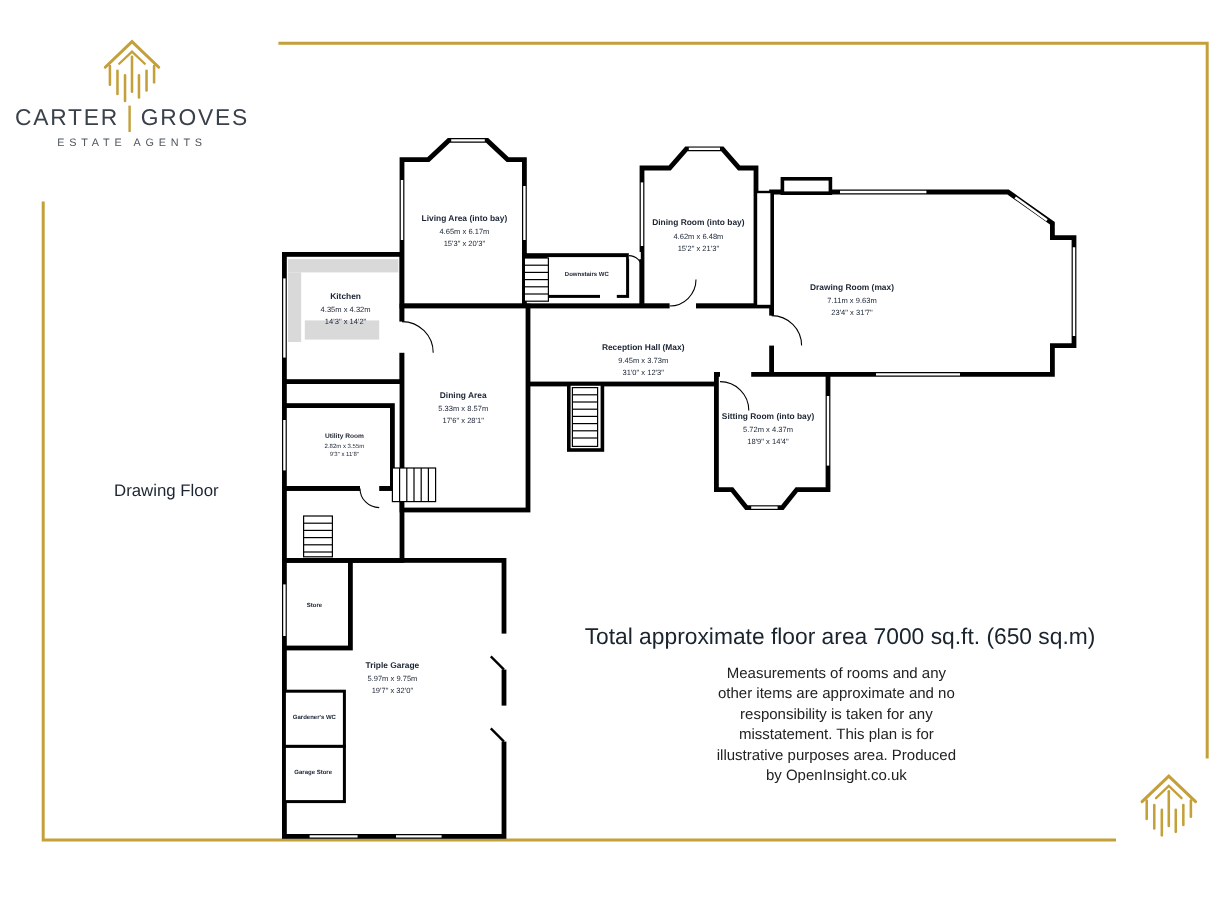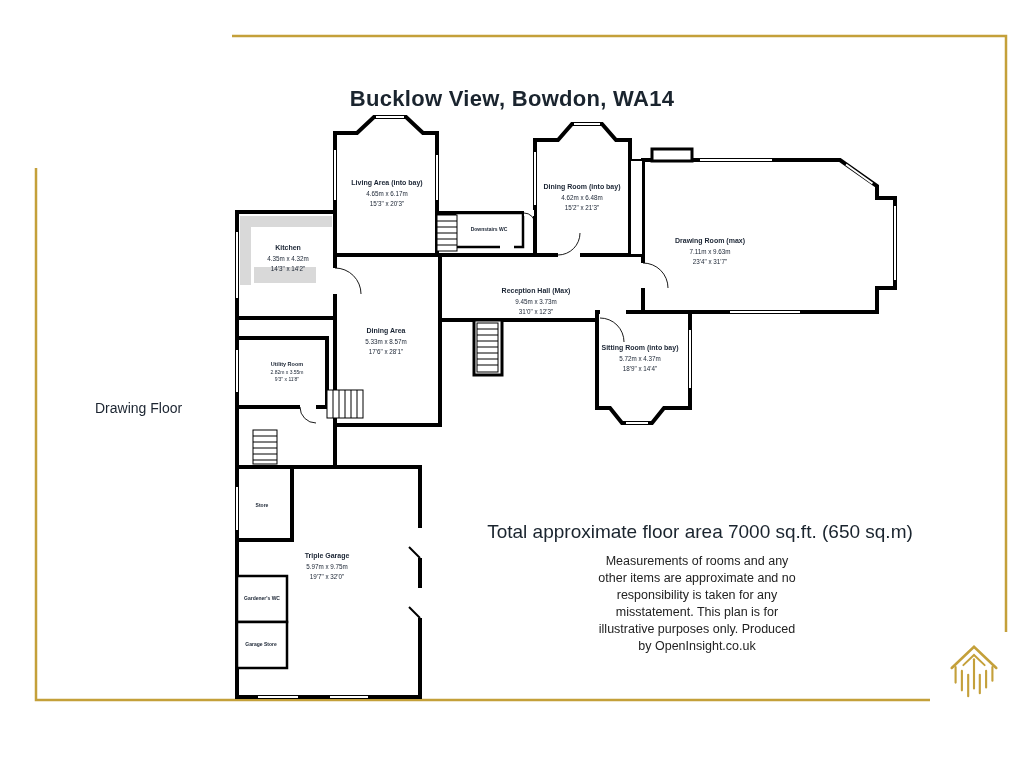--- a/index.html
+++ b/index.html
@@ -160,43 +160,61 @@
 
       <rect x="253" y="430" width="24" height="34"></rect>
       <line x1="253" y1="436" x2="277" y2="436"></line>
         <line x1="253" y1="442" x2="277" y2="442"></line>
       <line x1="253" y1="448" x2="277" y2="448"></line>
         <line x1="253" y1="454" x2="277" y2="454"></line>
       <line x1="253" y1="460" x2="277" y2="460"></line>
     </g>
   </svg>
 
+  <div class="logo">
+    <svg width="64" height="62" viewBox="0 0 64 64" stroke="#C4A03A" fill="none" stroke-linecap="round">
+      <path d="M9,31 L32,9 L55,31" stroke-width="2.6"></path>
+      <path d="M21,28 L32,17.5 L43,28" stroke-width="2"></path>
+      <path d="M13,30 V46" stroke-width="2.2"></path>
+      <path d="M19.5,34 V54" stroke-width="2.2"></path>
+      <path d="M26,38 V60" stroke-width="2.2"></path>
+      <path d="M32,22 V52" stroke-width="2.2"></path>
+      <path d="M38,38 V57" stroke-width="2.2"></path>
+      <path d="M44.5,34 V51" stroke-width="2.2"></path>
+      <path d="M51,30 V44" stroke-width="2.2"></path>
+    </svg>
+    <div class="wordmark">
+      <span>CARTER</span>
+      <span class="bar"></span>
+      <span>GROVES</span>
+    </div>
+    <div class="brand-sub">ESTATE AGENTS</div>
+  </div>
 
   <div class="abs" style="left:943px; top:636px;">
     <svg width="62" height="66" viewBox="0 0 64 64" stroke="#C4A03A" fill="none" stroke-linecap="round">
       <path d="M9,31 L32,9 L55,31" stroke-width="2.6"></path>
       <path d="M21,28 L32,17.5 L43,28" stroke-width="2"></path>
       <path d="M13,30 V46" stroke-width="2.2"></path>
       <path d="M19.5,34 V54" stroke-width="2.2"></path>
       <path d="M26,38 V60" stroke-width="2.2"></path>
       <path d="M32,22 V52" stroke-width="2.2"></path>
       <path d="M38,38 V57" stroke-width="2.2"></path>
       <path d="M44.5,34 V51" stroke-width="2.2"></path>
       <path d="M51,30 V44" stroke-width="2.2"></path>
     </svg>
   </div>
 
-  <div class="page-title">Bucklow View, Bowdon, WA14</div>
   <div class="floor-label">Drawing Floor</div>
   <div class="total-area">Total approximate floor area 7000 sq.ft. (650 sq.m)</div>
   <div class="disclaimer">Measurements of rooms and any
 other items are approximate and no
 responsibility is taken for any
 misstatement. This plan is for
-illustrative purposes only. Produced
+illustrative purposes area. Produced
 by OpenInsight.co.uk</div>
 
   <div class="room-label" style="left:387px; top:193px;">
     <span class="rname">Living Area (into bay)</span>
     <span class="rdim">4.65m x 6.17m</span>
     <span class="rdim">15'3" x 20'3"</span>
   </div>
   <div class="room-label" style="left:582px; top:197px;">
     <span class="rname">Dining Room (into bay)</span>
     <span class="rdim">4.62m x 6.48m</span>

